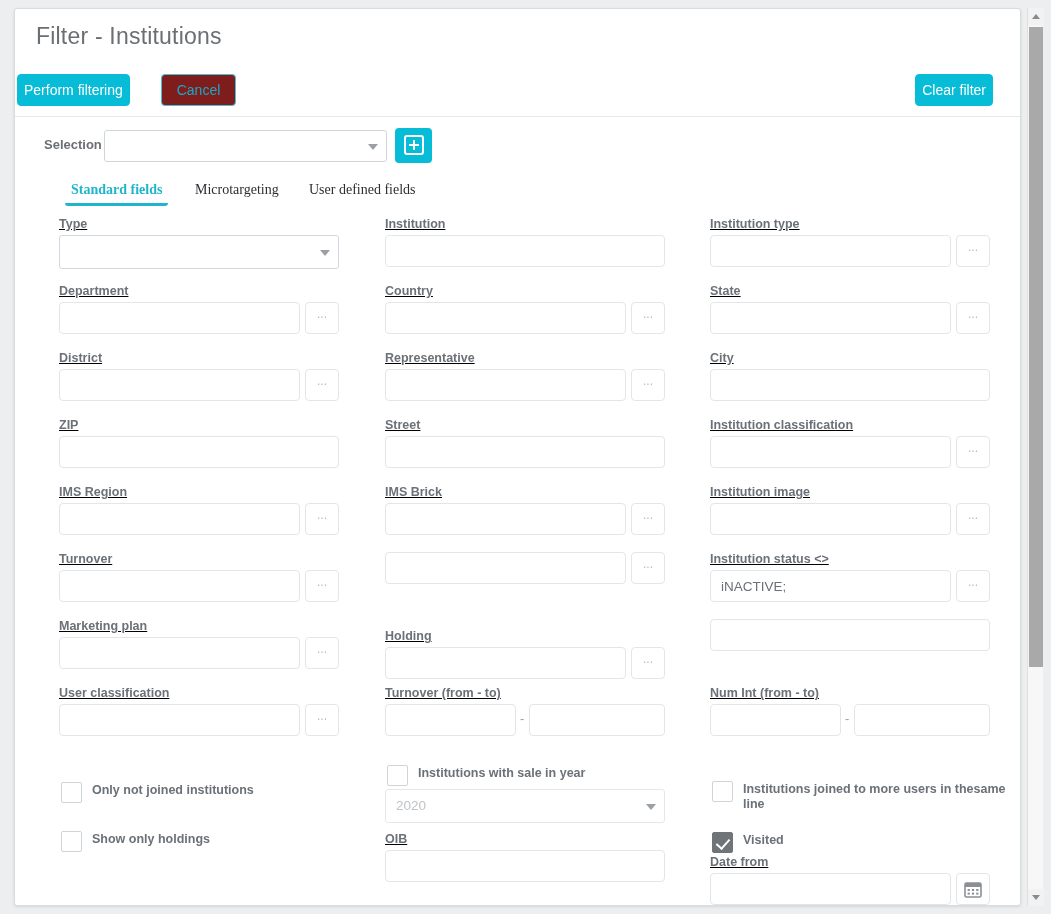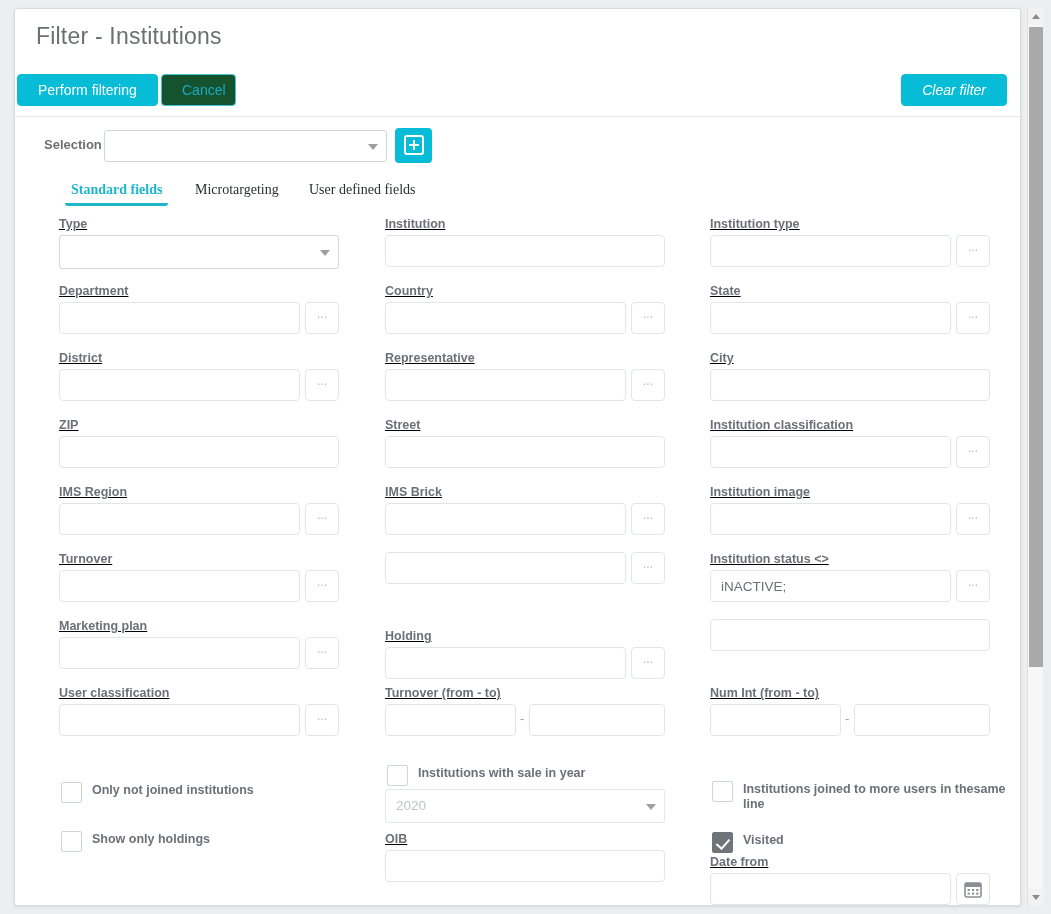--- a/index.html
+++ b/index.html
@@ -45,37 +45,37 @@
     border-bottom: 1px solid #e6e9eb;
   }
   .btn {
     position: absolute;
     height: 32px;
     border-radius: 4px;
     font-size: 14px;
     line-height: 30px;
     text-align: center;
     cursor: pointer;
-    padding: 0 20px;
+    padding: 0 6px;
     white-space: nowrap;
     font-family: "Liberation Sans", sans-serif;
   }
   .btn-primary {
     background: #07bcd7;
     color: #ffffff;
     border: 1px solid #07bcd7;
   }
   .btn-outline {
-    background: #14532d;
+    background: #7f1d1d;
     color: #1aa8c4;
     border: 1px solid #3fc3d8;
   }
   #btn-perform { left: 2px; top: 10px; }
   #btn-cancel  { left: 146px; top: 10px; width: 75px; }
-  #btn-clear   { right: 13px; top: 10px; font-style: italic; }
+  #btn-clear   { right: 27px; top: 10px; }
 
   
   .selection-row {
     position: absolute;
     left: 0; top: 108px;
     width: 1005px; height: 58px;
   }
   .selection-label {
     position: absolute;
     left: 29px; top: 20px;

